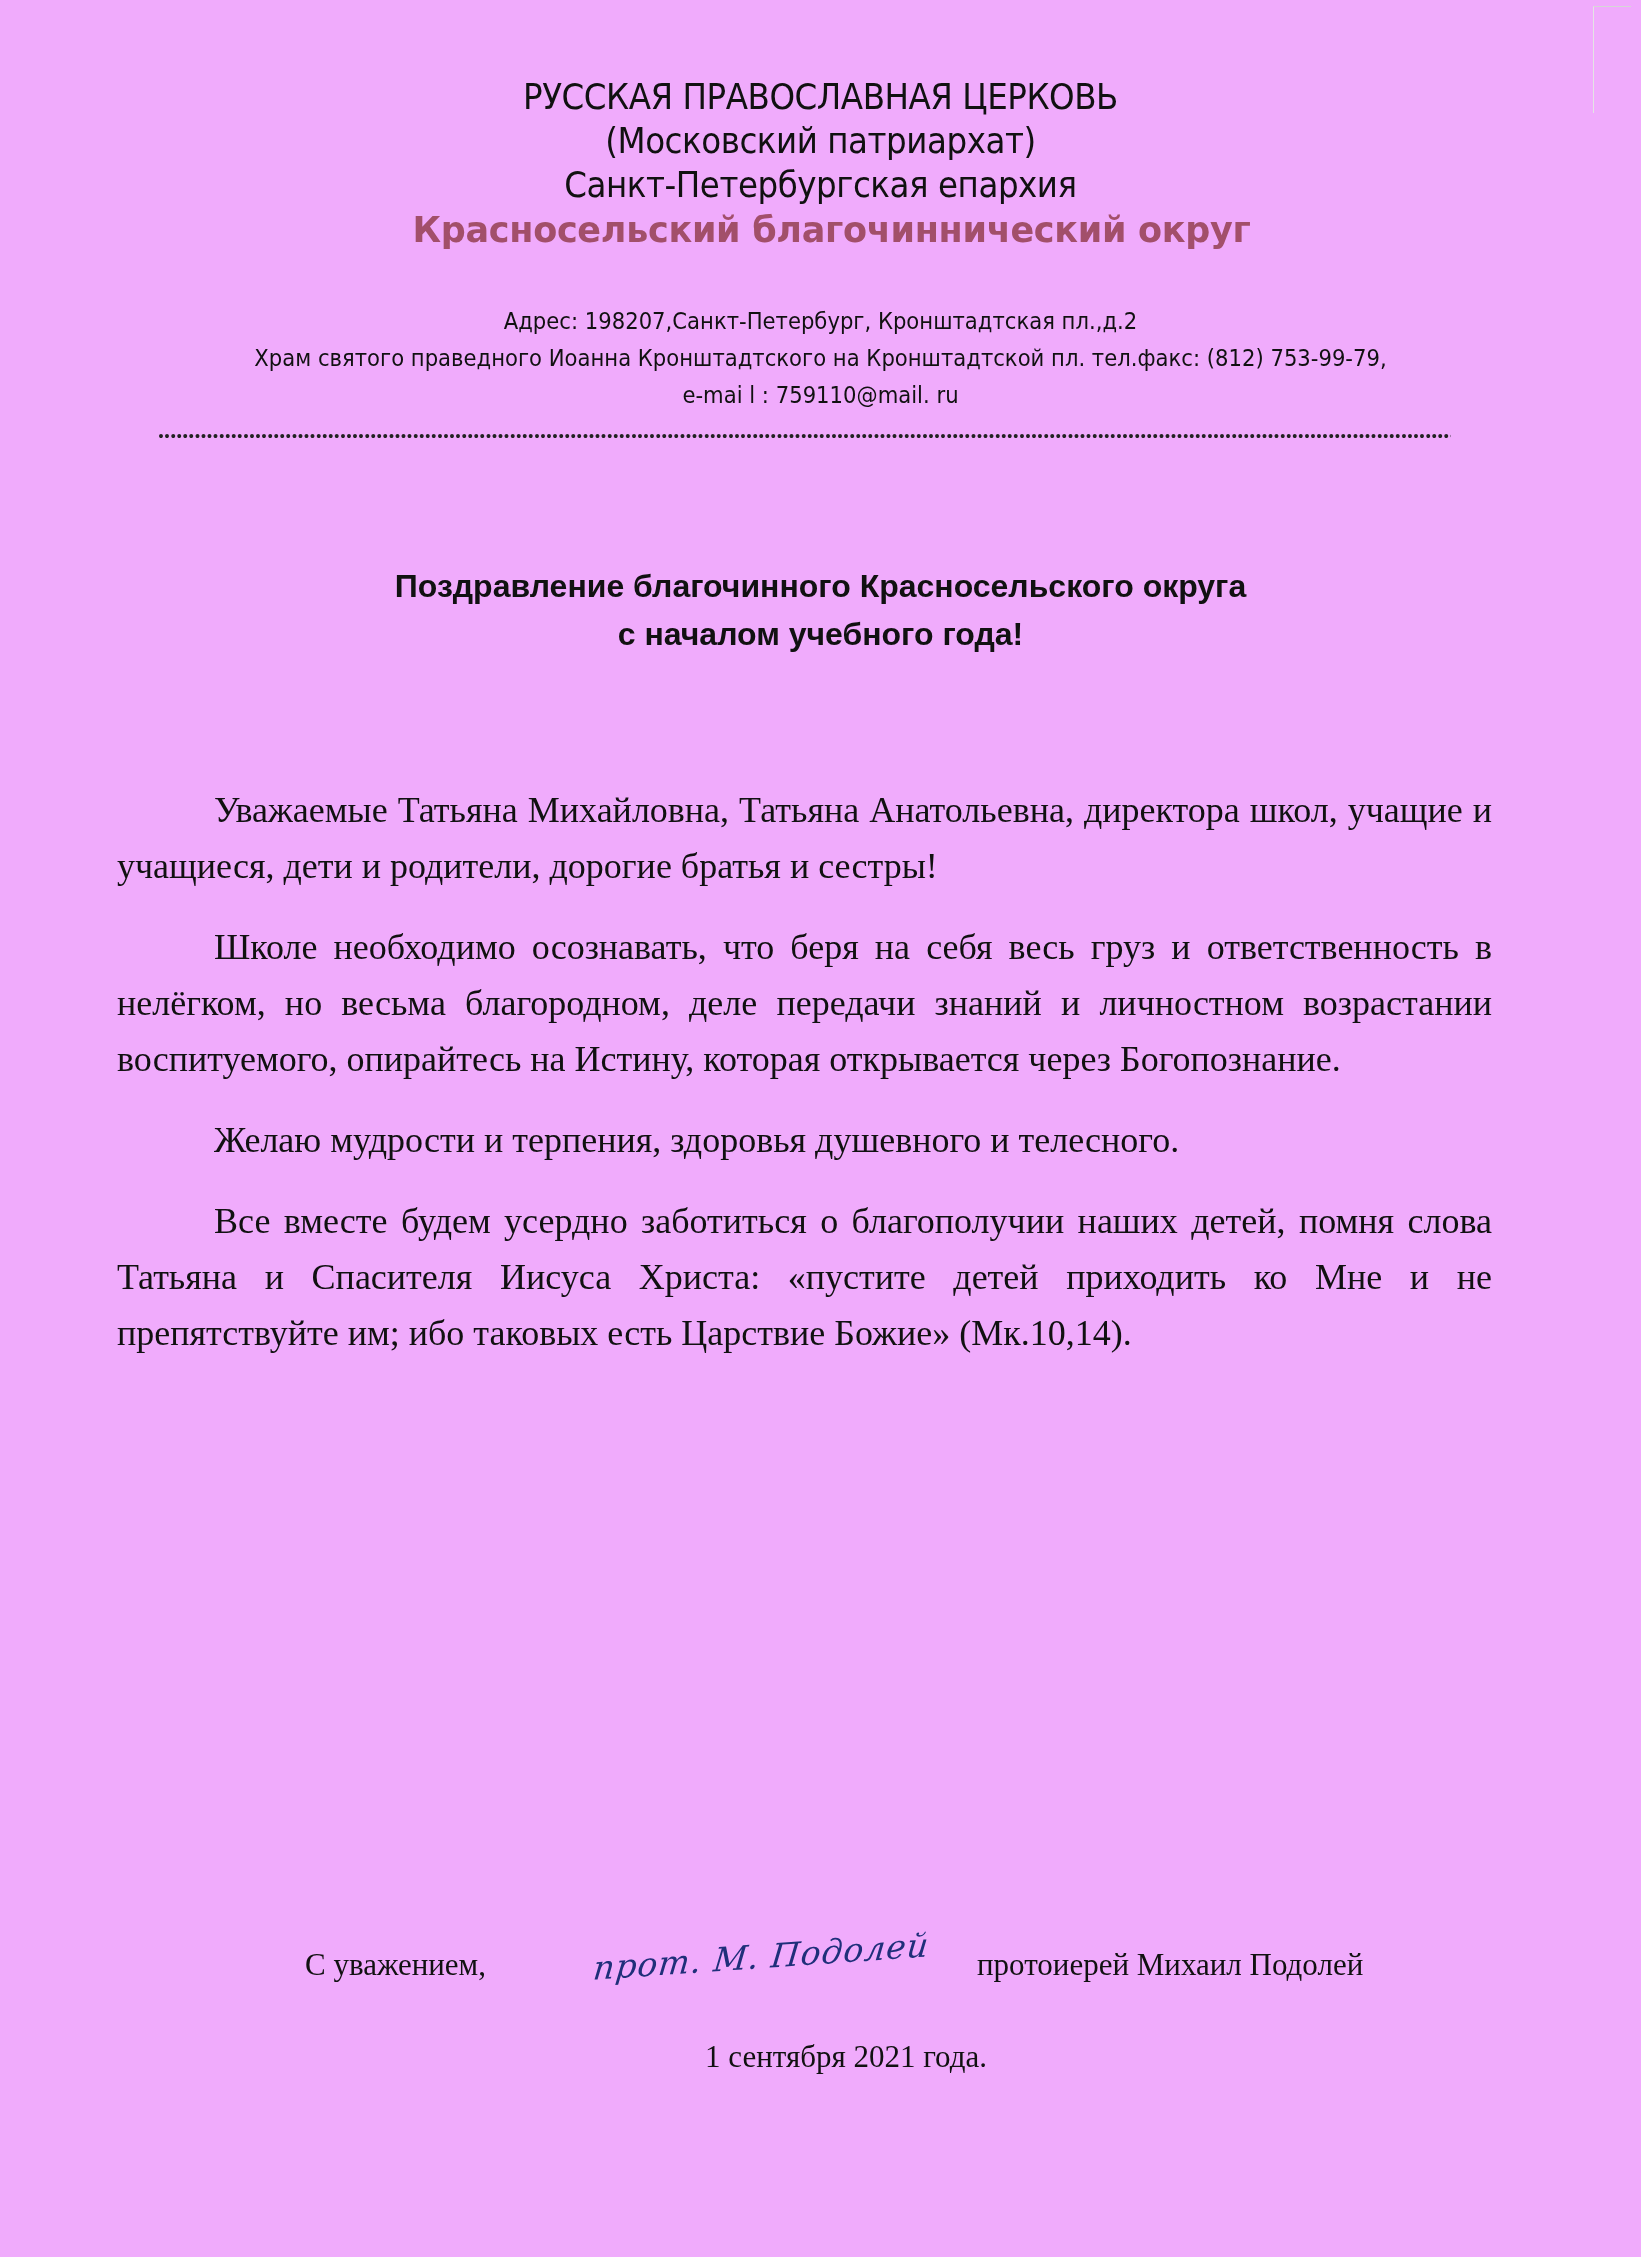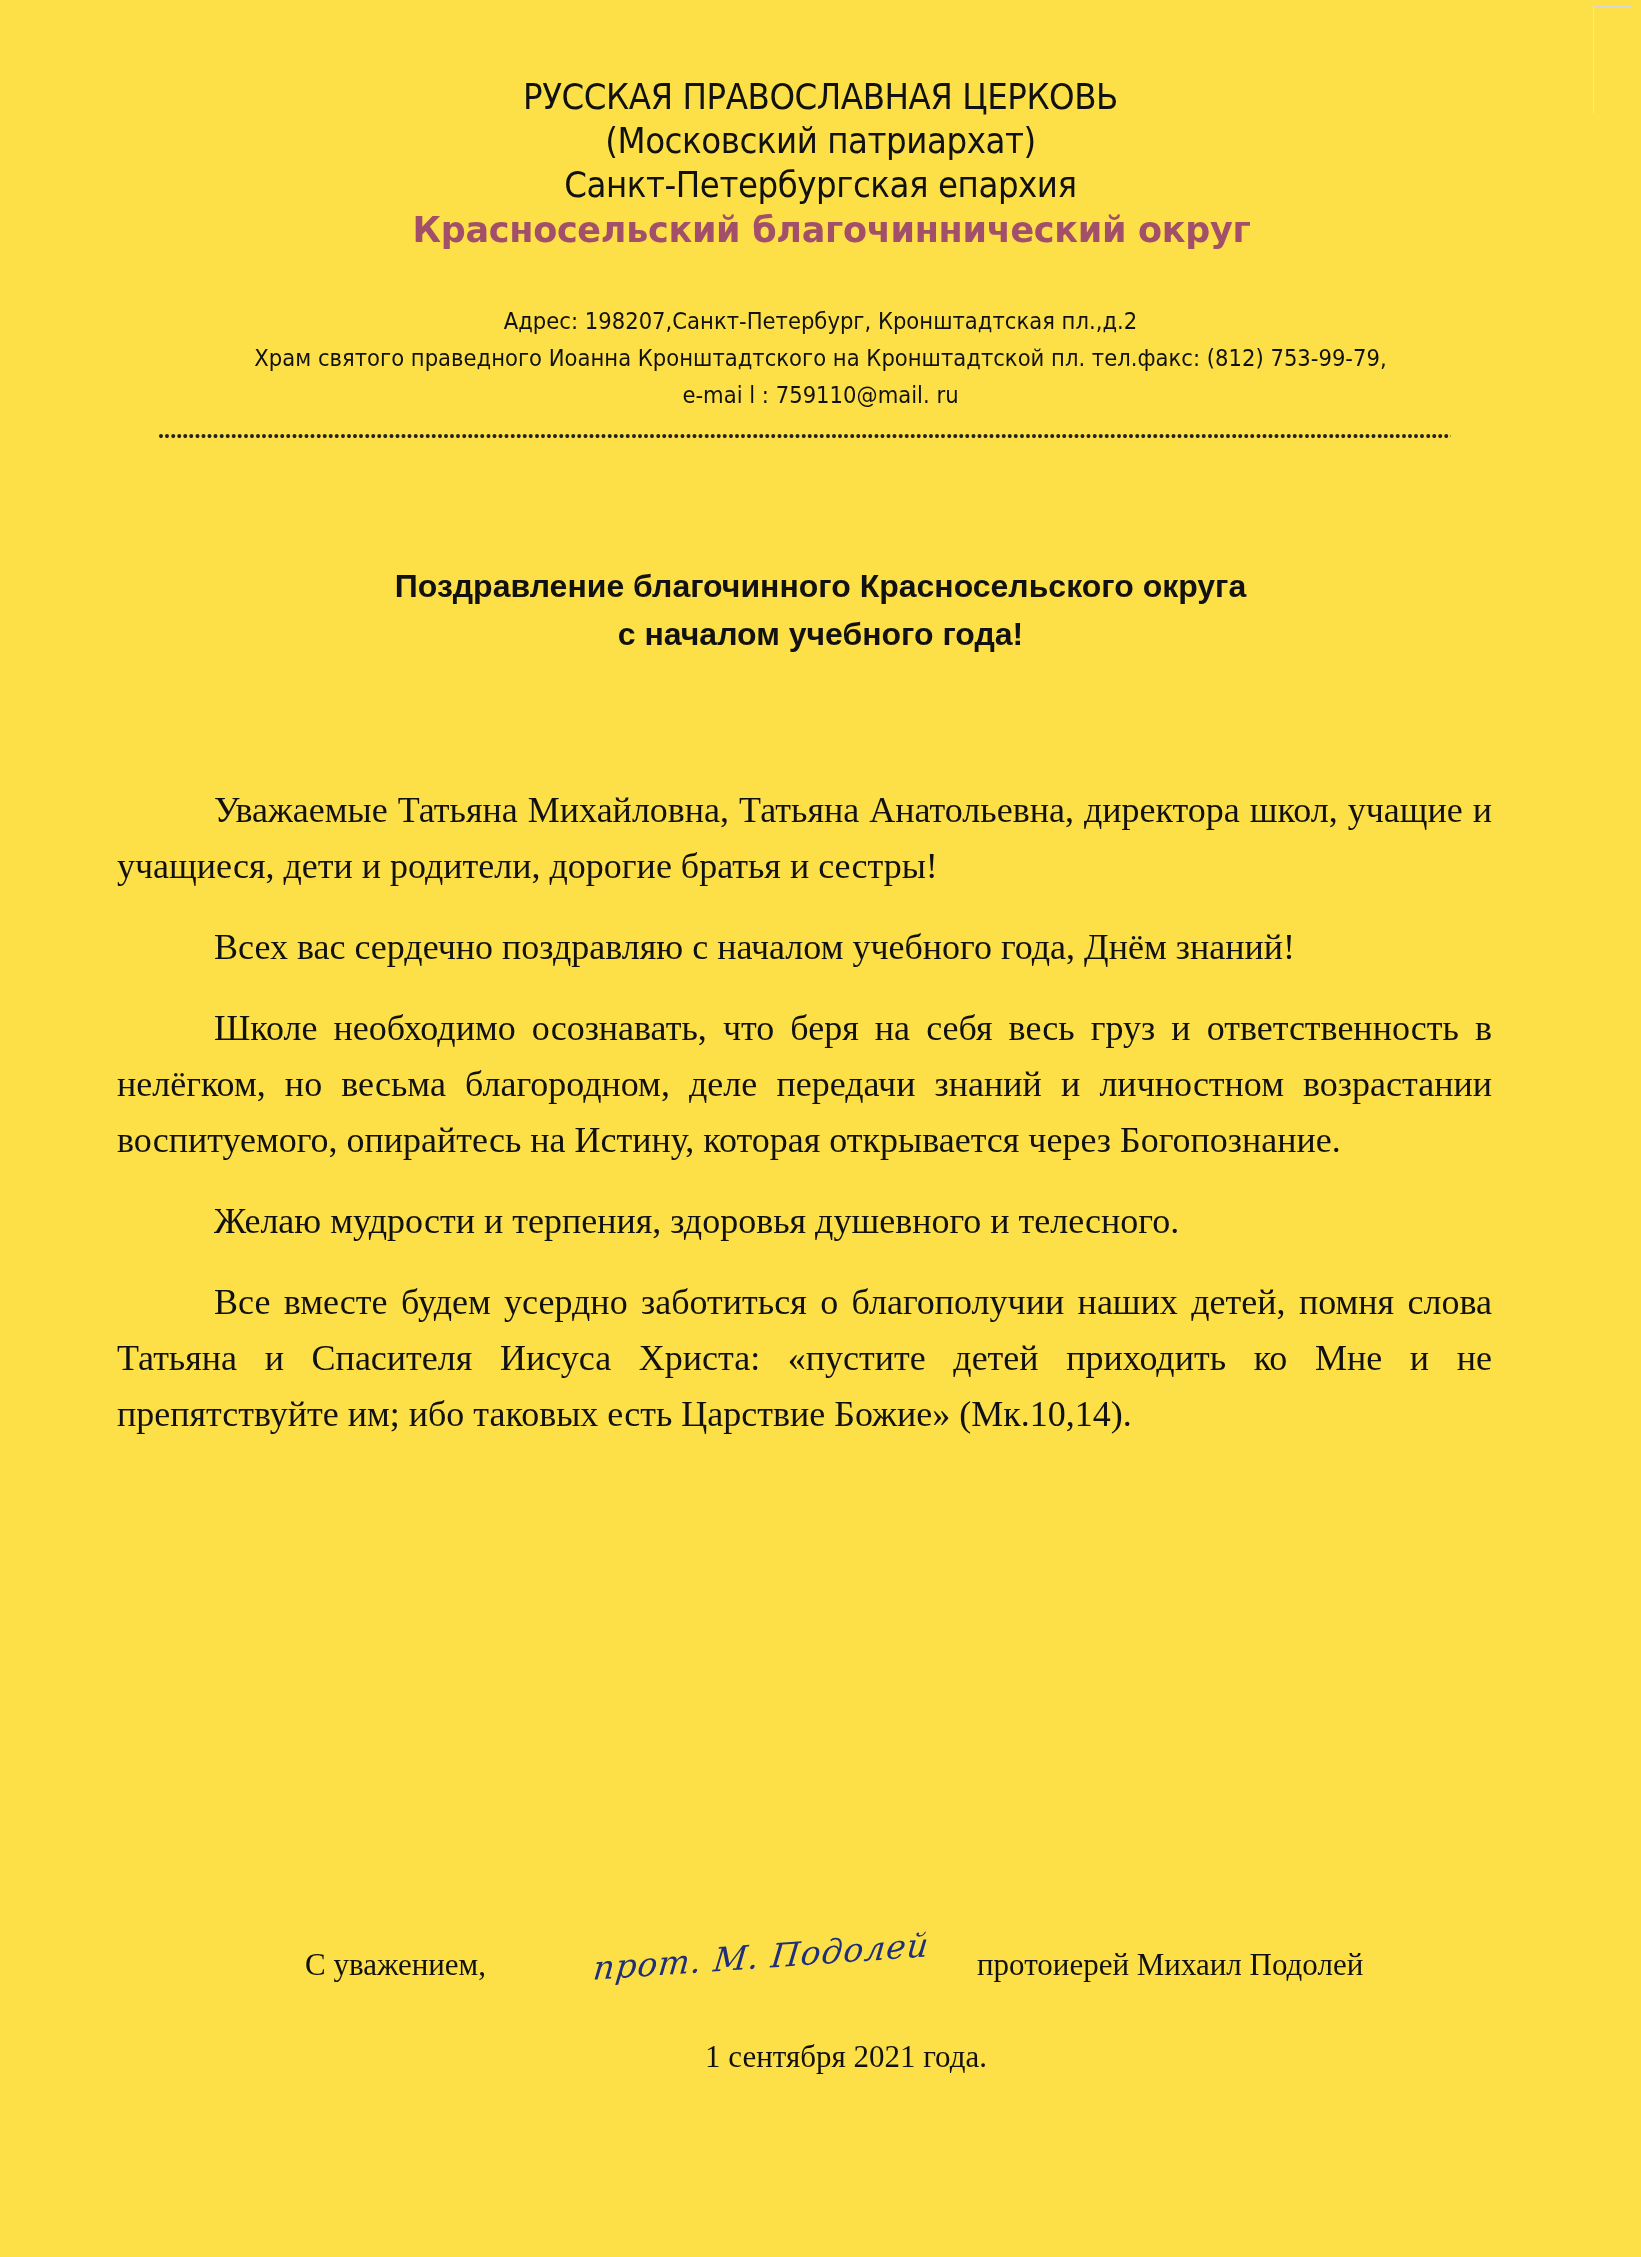--- a/index.html
+++ b/index.html
@@ -1,17 +1,17 @@
 <!DOCTYPE html>
 <html><head>
 <meta charset="utf-8">
 <style>
   html, body { margin: 0; padding: 0; background: #ffffff; }
   body { width: 1641px; height: 2257px; position: relative; overflow: hidden; }
-  .page { position: absolute; left: 0; top: 0; width: 1641px; height: 2257px; background: #fde047; }
+  .page { position: absolute; left: 0; top: 0; width: 1641px; height: 2257px; background: #f0abfc; }
   .corner-mark { position: absolute; right: 9.7px; top: 5.8px; width: 37px; height: 106px;
     border-top: 1px solid #d6d6d6; border-left: 1px solid #e4e4e4; }
   .header { position: absolute; left: 0; top: 75px; width: 1641px; text-align: center;
     font-family: "DejaVu Sans", sans-serif; color: #111; }
   .header .line { font-size: 35px; line-height: 44px; letter-spacing: -0.5px; transform: scaleX(0.93); }
   .header .district { color: #a24f6a; font-weight: bold; font-size: 35px; line-height: 46px; letter-spacing: -0.3px; margin-left: 22px; }
   .contacts { position: absolute; left: 0; top: 303px; width: 1641px; text-align: center;
     font-family: "DejaVu Sans", sans-serif; font-size: 23px; line-height: 37px; color: #111; transform: scaleX(0.92); }
   .dots { position: absolute; left: 157px; top: 433px; width: 1294px; height: 7.7px; overflow: hidden;
     font-family: "DejaVu Sans", sans-serif; font-size: 13.5px; line-height: 7.7px; color: #222; letter-spacing: -1.9px; white-space: nowrap; }
@@ -50,21 +50,20 @@
 
   <div class="dots">••••••••••••••••••••••••••••••••••••••••••••••••••••••••••••••••••••••••••••••••••••••••••••••••••••••••••••••••••••••••••••••••••••••••••••••••••••••••••••••••••••••••••••••••••••••••••••••••••••••••••••••••••••••••••••••••••••••••••••••••••••••••••••••••••••••••••••••••••••••••••••••••••••••••••••••••••••••••••••••••••••••••••</div>
 
   <div class="title">
     <div>Поздравление благочинного Красносельского округа</div>
     <div>с началом учебного года!</div>
   </div>
 
   <div class="body">
     <p class="para">Уважаемые Татьяна Михайловна, Татьяна Анатольевна, директора школ, учащие и учащиеся, дети и родители, дорогие братья и сестры!</p>
-    <p class="para">Всех вас сердечно поздравляю с началом учебного года, Днём знаний!</p>
     <p class="para">Школе необходимо осознавать, что беря на себя весь груз и ответственность в нелёгком, но весьма благородном, деле передачи знаний и личностном возрастании воспитуемого, опирайтесь на Истину, которая открывается через Богопознание.</p>
     <p class="para">Желаю мудрости и терпения, здоровья душевного и телесного.</p>
     <p class="para">Все вместе будем усердно заботиться о благополучии наших детей, помня слова Татьяна и Спасителя Иисуса Христа: «пустите детей приходить ко Мне и не препятствуйте им; ибо таковых есть Царствие Божие» (Мк.10,14).</p>
   </div>
 
   <div class="sign-row">
     <span class="sign-label">С уважением,</span>
     <span class="signature">прот. М. Подолей</span>
     <span class="signer">протоиерей Михаил Подолей</span>
   </div>

